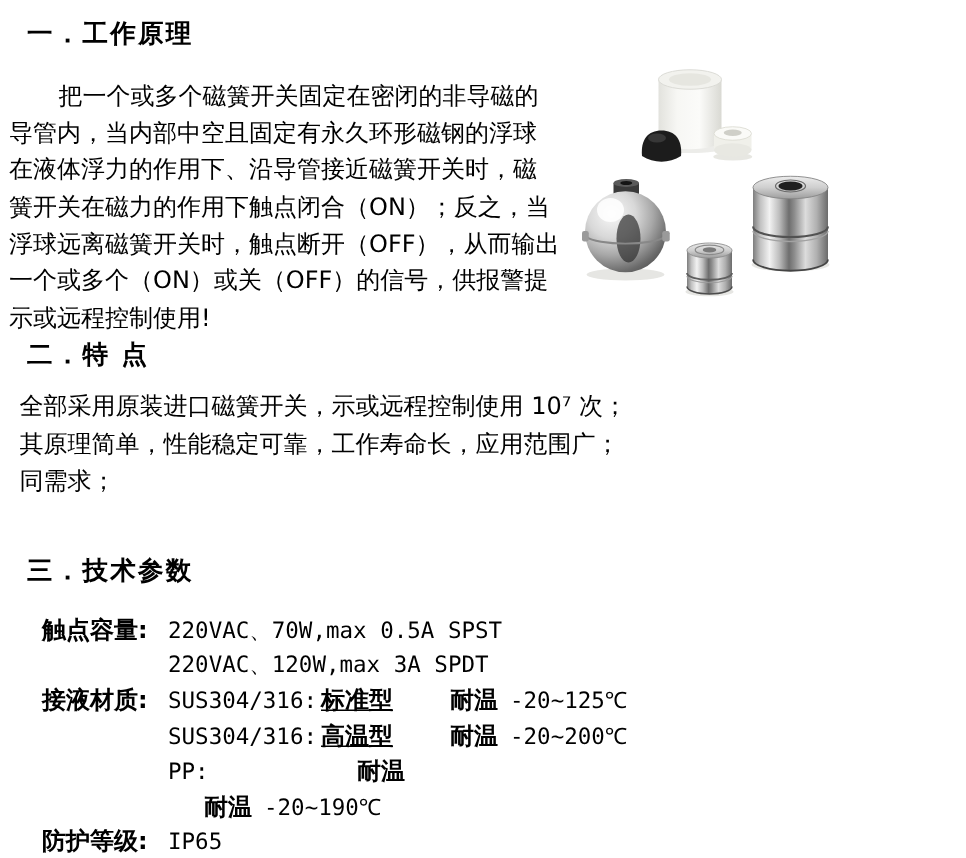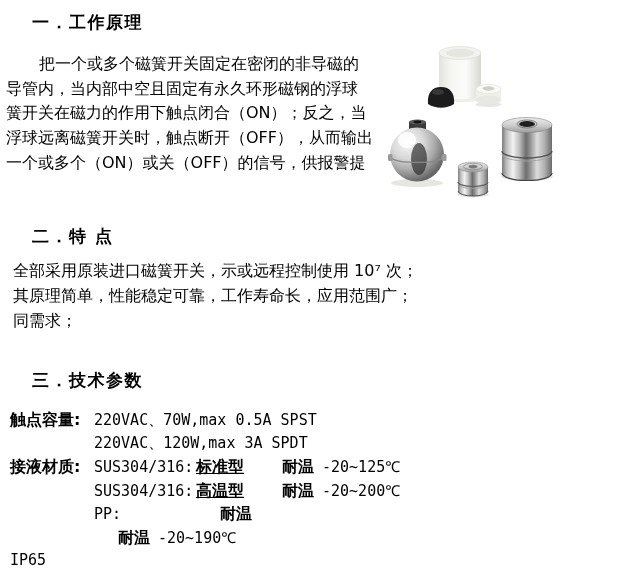--- a/index.html
+++ b/index.html
@@ -3,62 +3,64 @@
 <meta charset="utf-8">
 <style>
   html, body { margin: 0; padding: 0; }
   body {
     width: 644px; height: 572px;
     background: #ffffff; color: #000000;
     font-family: "DejaVu Sans", sans-serif;
     position: relative; overflow: hidden;
   }
   .heading {
-    position: absolute; left: 32px;
+    position: absolute; left: 18px;
     font-size: 17px; font-weight: bold; letter-spacing: 1.5px;
     white-space: nowrap;
   }
   #title-principle { top: 11px; }
   #title-features  { top: 225px; }
   #title-specs     { top: 369px; }
 
   .para {
     position: absolute; left: 6px; top: 52px; width: 410px;
     font-size: 16px;
   }
   .pline { height: 24.7px; line-height: 24.7px; white-space: nowrap; }
   .indent { padding-left: 33px; }
 
   .features { position: absolute; left: 13px; top: 258px; font-size: 16px; }
   .fline { height: 25px; line-height: 25px; white-space: nowrap; }
 
-  .specs { position: absolute; left: 10px; top: 408px; font-size: 16px; }
+  .specs { position: absolute; left: 28px; top: 408px; font-size: 16px; }
   .spec-row { display: flex; align-items: baseline; height: 23.5px; line-height: 23.5px; white-space: nowrap; }
   .spec-label { font-weight: bold; width: 84px; flex: none; }
   .mono { font-family: "DejaVu Sans Mono", "Liberation Mono", monospace; font-size: 15px; }
   .mat-name { width: 102px; flex: none; }
   .mat-type { font-weight: bold; text-decoration: underline; margin-right: 14px; }
   .mat-type:empty { display: none; }
   .mat-temp { font-weight: bold; margin-right: 8px; padding-left: 24px; }
 
   .photo { position: absolute; left: 388px; top: 18px; width: 256px; height: 212px; }
 </style>
 </head>
 <body>
 
 <div>
 
   <div class="heading" id="title-principle">一．工作原理</div>
 
   <div class="para">
     <div class="pline indent">把一个或多个磁簧开关固定在密闭的非导磁的</div>
     <div class="pline">导管内，当内部中空且固定有永久环形磁钢的浮球</div>
+    <div class="pline">在液体浮力的作用下、沿导管接近磁簧开关时，磁</div>
     <div class="pline">簧开关在磁力的作用下触点闭合（ON）；反之，当</div>
     <div class="pline">浮球远离磁簧开关时，触点断开（OFF），从而输出</div>
     <div class="pline">一个或多个（ON）或关（OFF）的信号，供报警提</div>
+    <div class="pline">示或远程控制使用!</div>
   </div>
 
   <svg class="photo" viewBox="0 0 256 212">
     <defs>
       <linearGradient id="chrome" x1="0" y1="0" x2="1" y2="0">
         <stop offset="0" stop-color="#7d7d7d"></stop>
         <stop offset="0.1" stop-color="#c2c2c2"></stop>
         <stop offset="0.22" stop-color="#f2f2f2"></stop>
         <stop offset="0.35" stop-color="#bdbdbd"></stop>
         <stop offset="0.48" stop-color="#6e6e6e"></stop>
@@ -191,17 +193,18 @@
       <span class="mat-temp">耐温</span>
     </div>
     <div class="spec-row">
       <span class="spec-label"></span>
 
       <span class="mat-temp">耐温</span>
       <span class="mono">-20~190℃</span>
     </div>
 
     <div class="spec-row">
+      <span class="spec-label">防护等级:</span>
       <span class="mono">IP65</span>
     </div>
 
   </div>
 </div>
 
 </body></html>

